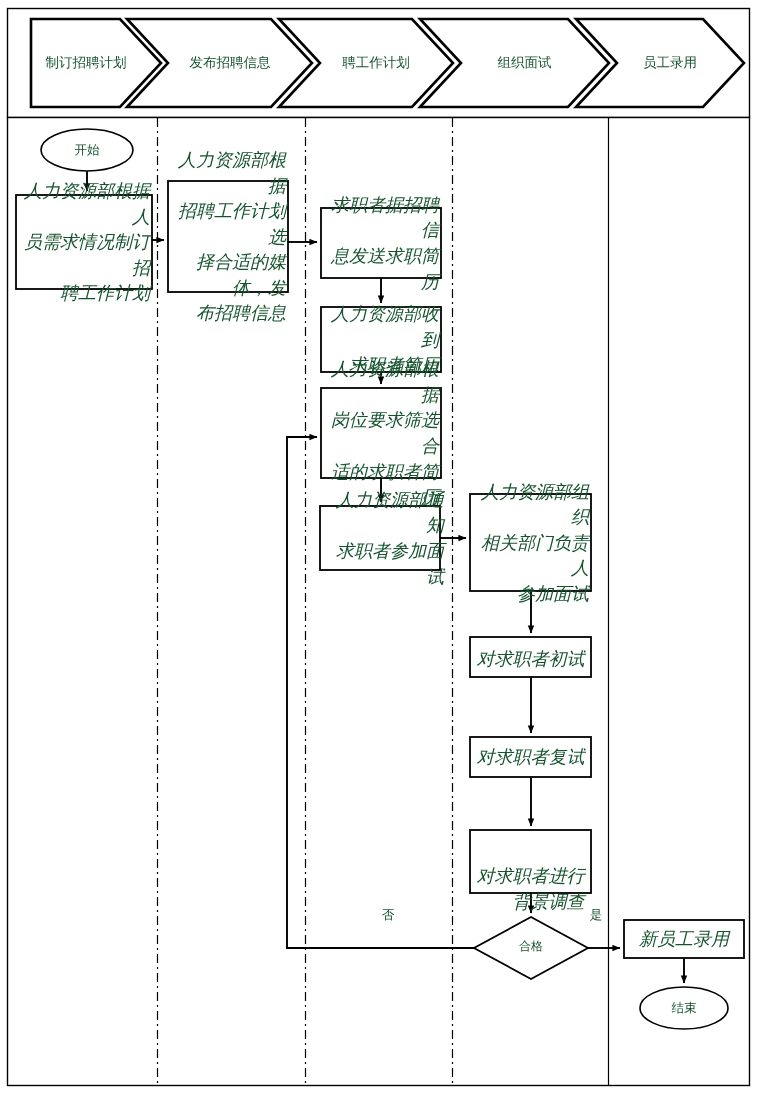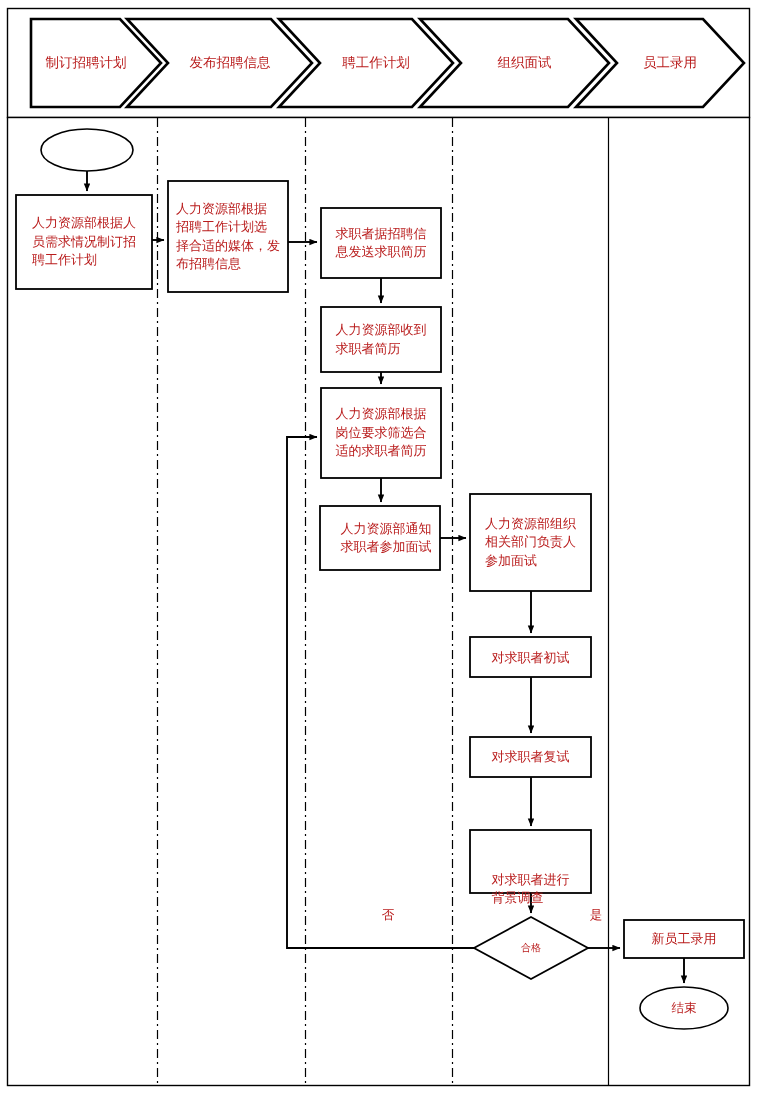--- a/index.html
+++ b/index.html
@@ -2,31 +2,31 @@
 <html><head>
 <meta charset="utf-8">
 <style>
   html,body{margin:0;padding:0;background:#ffffff;}
   body{font-family:"DejaVu Sans","Liberation Sans",sans-serif;}
   #canvas{position:relative;width:757px;height:1102px;background:#fff;overflow:hidden;}
   svg#flow{position:absolute;left:0;top:0;width:757px;height:1102px;}
   .shape-text{
     position:absolute;
     display:flex;align-items:center;justify-content:center;
-    text-align:left;
-    color:#b91c1c;
+    text-align:right;
+    color:#14532d;
     font-family:"DejaVu Sans","Liberation Sans",sans-serif;
     line-height:1.42;
     pointer-events:none;
     white-space:pre-line;
   }
   .phase-label{font-size:13.5px;}
-  .box-label{font-size:13px;}
+  .box-label{font-size:18px;font-style:italic;}
   .term-label{font-size:12.6px;}
-  .dec-label{font-size:10px;}
+  .dec-label{font-size:12px;font-family:Liberation Mono, monospace;}
   .edge-label{font-size:12.6px;}
 </style>
 </head>
 <body>
 
 <div id="canvas">
 
   <svg id="flow" viewBox="0 0 757 1102" xmlns="http://www.w3.org/2000/svg">
     <defs>
       <marker id="arrow" markerWidth="9" markerHeight="9" refX="7.6" refY="3.2" orient="auto" markerUnits="userSpaceOnUse">
@@ -105,20 +105,21 @@
 
     <path d="M 474,948 L 287,948 L 287,437 L 317,437" fill="none" stroke="#000" stroke-width="1.9" marker-end="url(#arrow)"></path>
   </svg>
 
   <div class="shape-text phase-label" style="left:31px;top:19px;width:110px;height:88px;">制订招聘计划</div>
   <div class="shape-text phase-label" style="left:168px;top:19px;width:124px;height:88px;">发布招聘信息</div>
   <div class="shape-text phase-label" style="left:320px;top:19px;width:112px;height:88px;">聘工作计划</div>
   <div class="shape-text phase-label" style="left:461px;top:19px;width:127px;height:88px;">组织面试</div>
   <div class="shape-text phase-label" style="left:617px;top:19px;width:106px;height:88px;">员工录用</div>
 
+  <div class="shape-text term-label" style="left:41px;top:129px;width:92px;height:42px;">开始</div>
 
   <div class="shape-text box-label" style="left:18px;top:197px;width:132px;height:90px;">人力资源部根据人
 员需求情况制订招
 聘工作计划</div>
 
   <div class="shape-text box-label" style="left:170px;top:183px;width:116px;height:107px;">人力资源部根据
 招聘工作计划选
 择合适的媒体，发
 布招聘信息</div>
 

